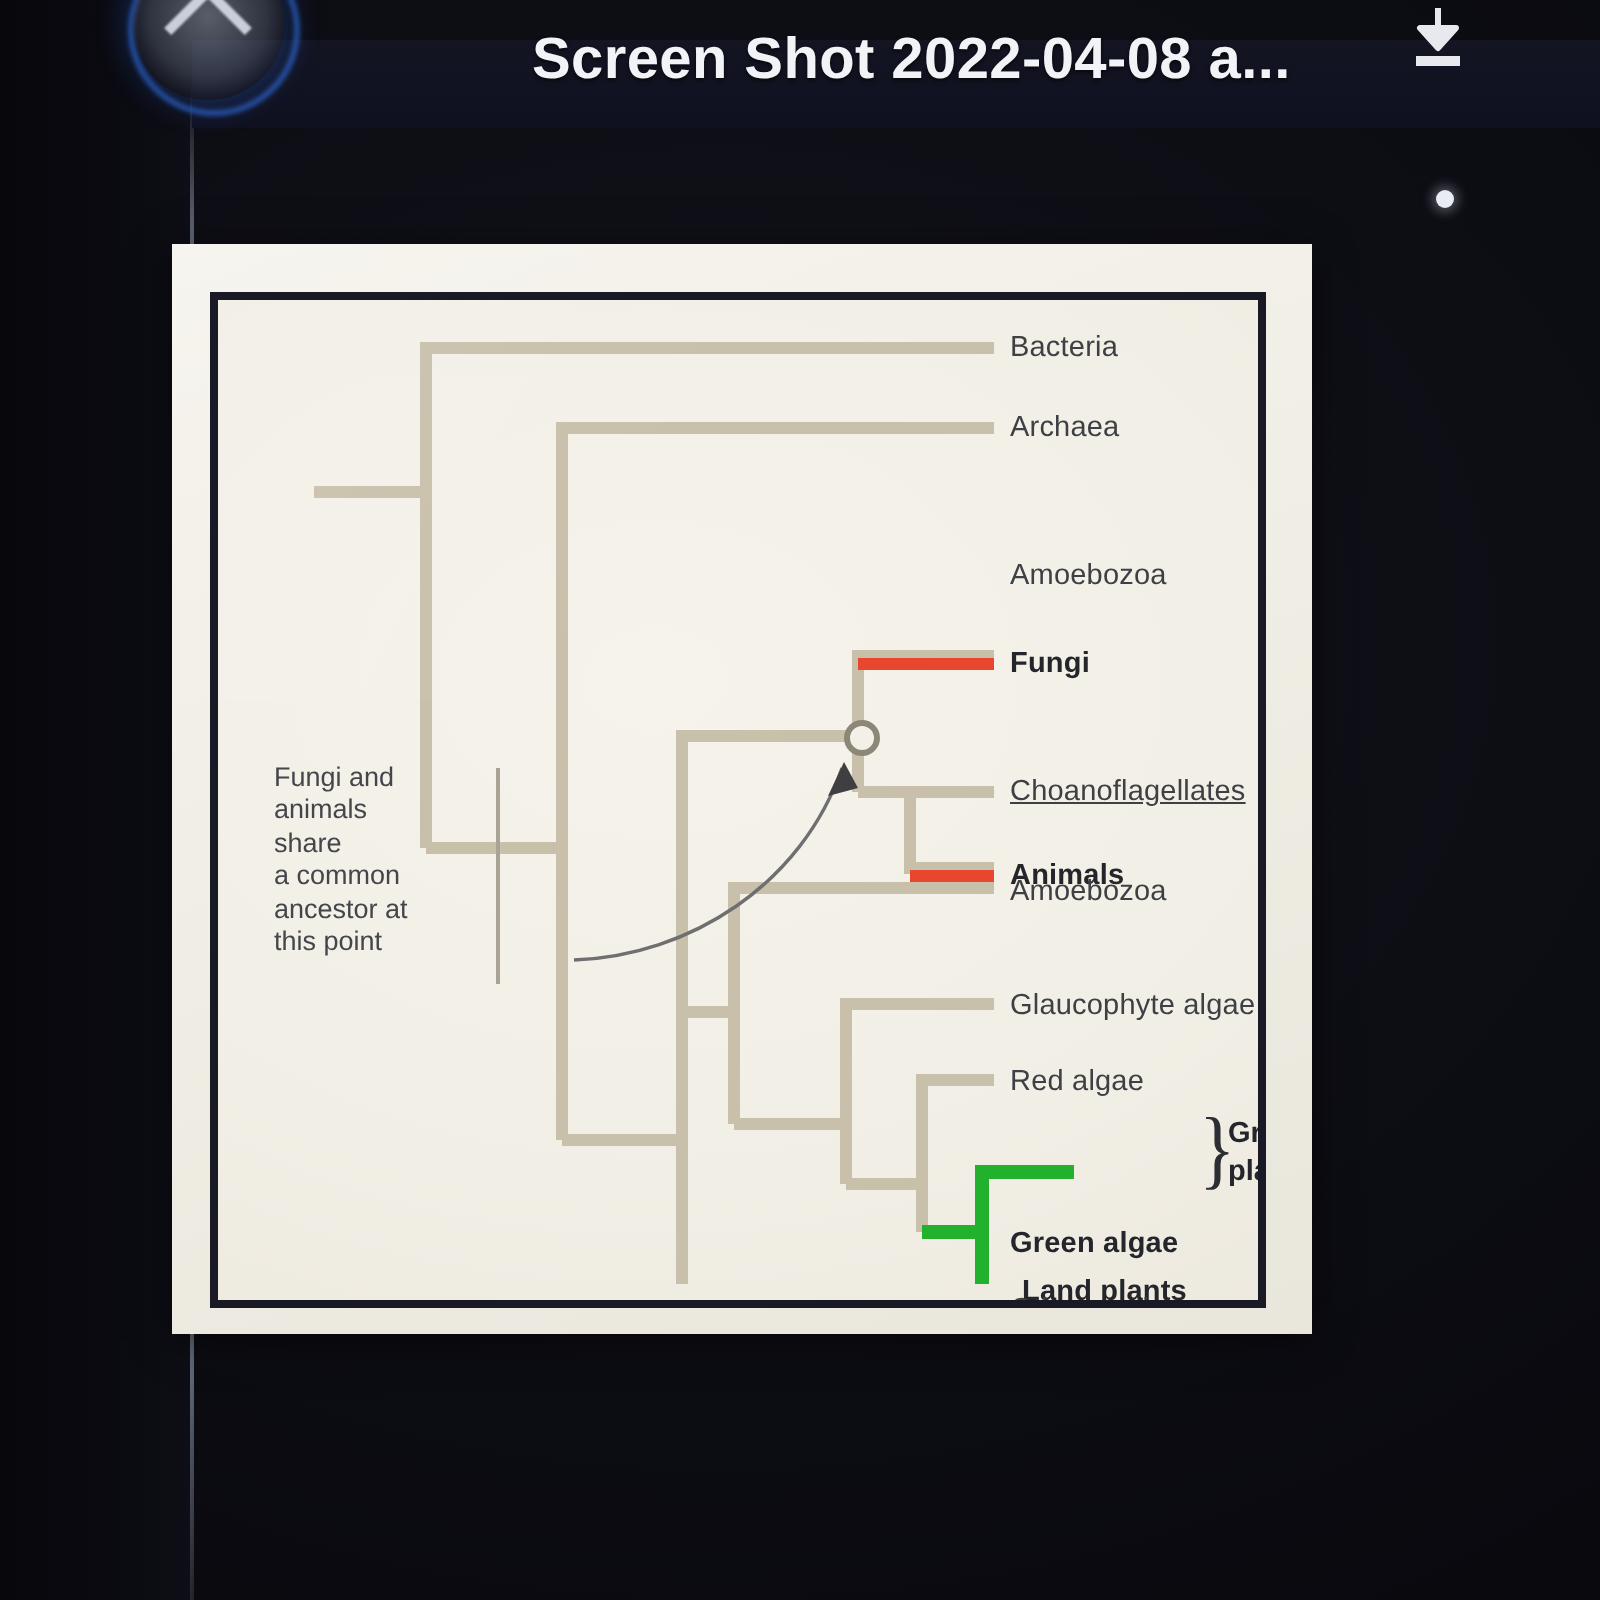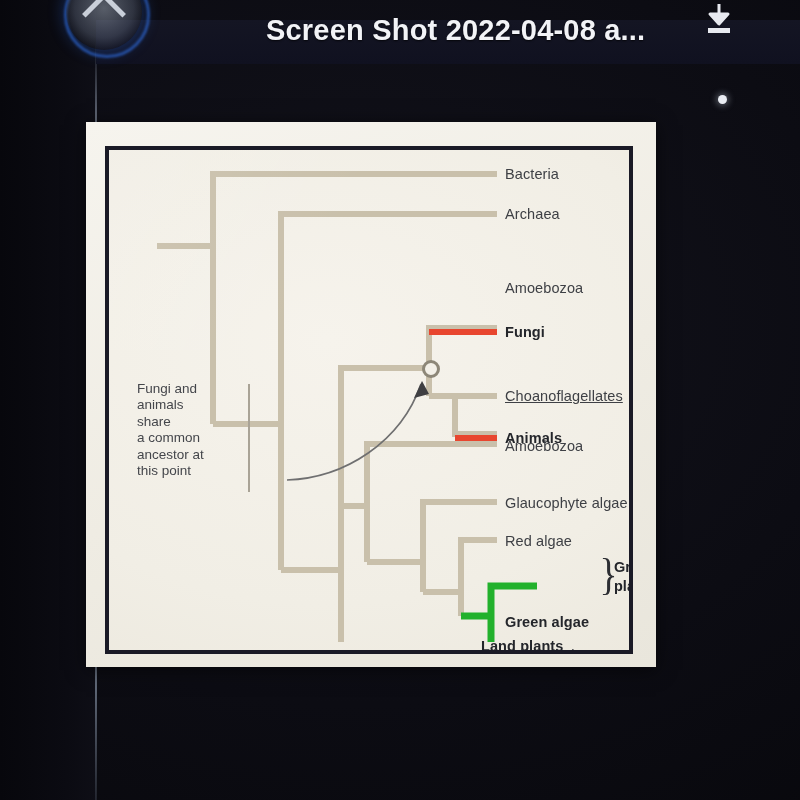--- a/index.html
+++ b/index.html
@@ -203,21 +203,21 @@
       <div class="tip-label" style="left:396px;top:56px;">Archaea</div>
       <div class="tip-label" style="left:396px;top:130px;">Amoebozoa</div>
       <div class="tip-label bold" style="left:396px;top:174px;">Fungi</div>
       <div class="tip-label" style="left:396px;top:238px;text-decoration:underline;">Choanoflagellates</div>
       <div class="tip-label bold" style="left:396px;top:280px;">Animals</div>
 
       <div class="tip-label" style="left:396px;top:288px;">Amoebozoa</div>
       <div class="tip-label" style="left:396px;top:345px;text-align:right;">Glaucophyte algae</div>
       <div class="tip-label" style="left:396px;top:383px;">Red algae</div>
       <div class="tip-label bold" style="left:396px;top:428px;margin-top:36px;">Green algae</div>
-      <div class="tip-label bold" style="left:372px;top:488px;">Land plants</div>
+      <div class="tip-label bold" style="left:402px;top:488px;">Land plants</div>
 
       <div id="annotation">
         <div>Fungi and</div>
         <div>animals</div>
         <div>share</div>
         <div>a common</div>
         <div>ancestor at</div>
         <div>this point</div>
       </div>
       <div id="annotation-rule"></div>

